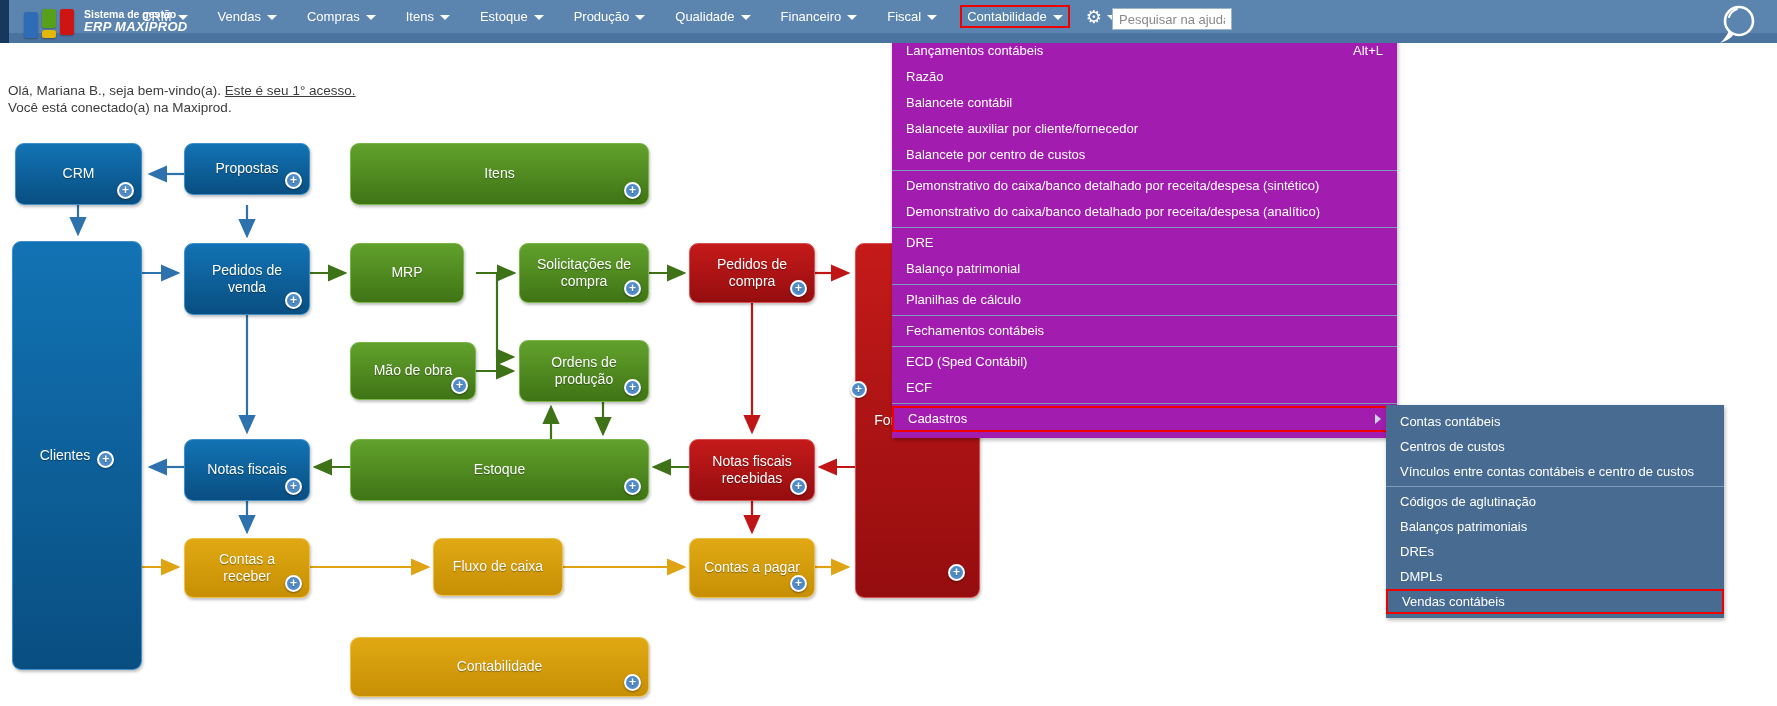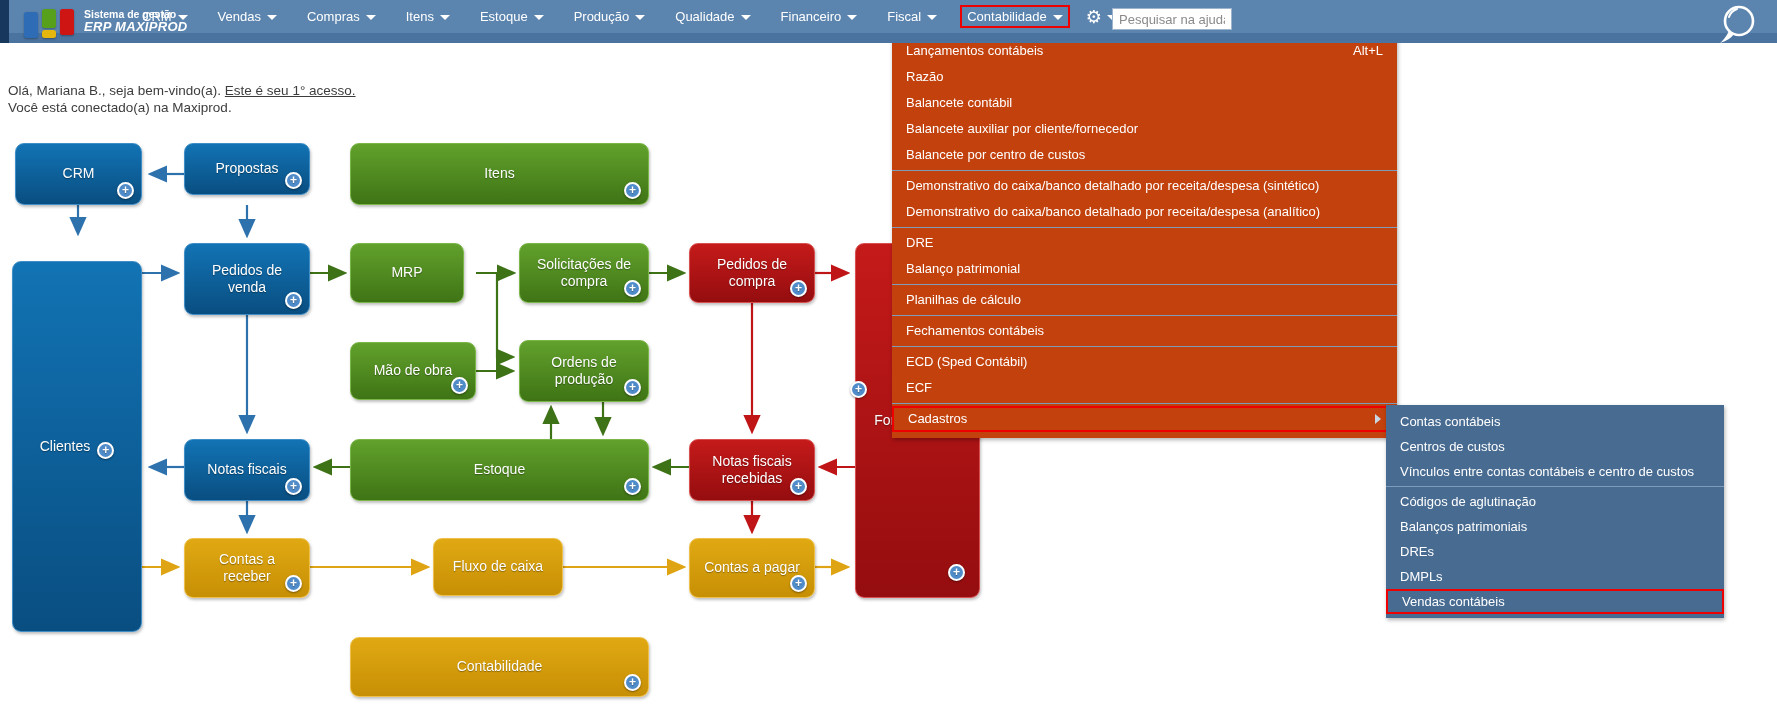--- a/index.html
+++ b/index.html
@@ -83,21 +83,21 @@
     position:absolute; right:7px; bottom:5px; width:17px; height:17px;
     background:#4f8cc9; border:2px solid #fff; border-radius:50%;
     box-shadow:0 1px 2px rgba(0,0,0,.4); color:#fff;
     font-weight:bold; font-size:12px; line-height:13px; text-align:center; cursor:pointer;
   }
   .plus::before { content:"+"; }
   .plus-inline { position:static; display:inline-block; margin-left:7px; transform:translateY(4px); flex:none; }
 
   
   .menu {
-    position:absolute; left:892px; top:33px; width:505px; background:#c2410c;
+    position:absolute; left:892px; top:33px; width:505px; background:#a21caf;
     padding:5px 0 6px 0; z-index:20; box-shadow:1px 2px 4px rgba(0,0,0,.3);
   }
   .menu-row {
     height:26px; line-height:26px; color:#fff; font-size:13px; padding:0 14px;
     display:flex; justify-content:space-between; align-items:center; cursor:pointer; white-space:nowrap;
   }
   .menu-row .shortcut { color:#fff; }
   .menu-sep { border-top:1px solid #7e9cba; margin:2px 0; }
   .menu-row.cadastros { border:2px solid #ee0000; height:26px; line-height:22px; }
   .submenu-arrow {
@@ -173,21 +173,21 @@
   <span class="plus"></span>
 </div>
 <div class="fbox fb-blue" style="left:184px;top:143px;width:126px;height:52px;">
   <span>Propostas</span>
   <span class="plus"></span>
 </div>
 <div class="fbox fb-green" style="left:350px;top:143px;width:299px;height:62px;">
   <span>Itens</span>
   <span class="plus"></span>
 </div>
-<div class="fbox fb-blue" style="left:12px;top:241px;width:130px;height:371px;margin-top:20px;">
+<div class="fbox fb-blue" style="left:12px;top:241px;width:130px;height:429px;">
   <span>Clientes</span>
   <span class="plus plus-inline"></span>
 </div>
 <div class="fbox fb-blue" style="left:184px;top:243px;width:126px;height:72px;">
   <span>Pedidos de venda</span>
   <span class="plus"></span>
 </div>
 <div class="fbox fb-green" style="left:350px;top:243px;width:114px;height:60px;">
   <span>MRP</span>
 </div>

